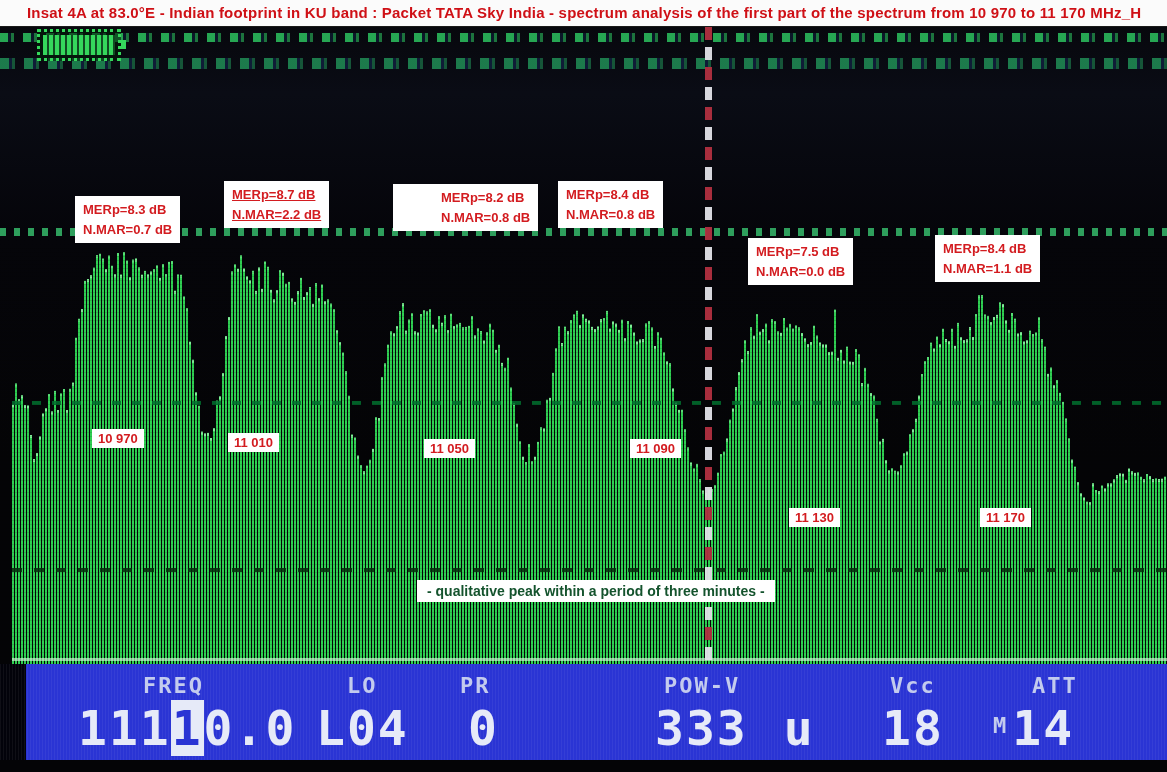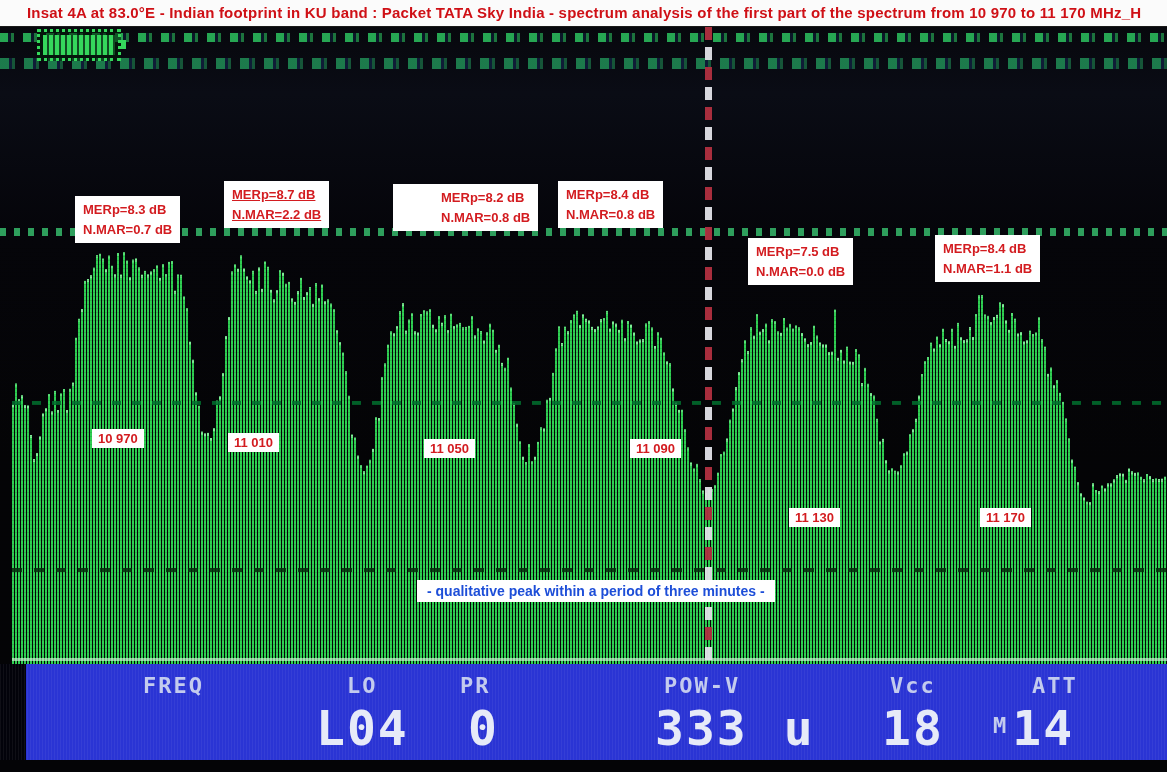--- a/index.html
+++ b/index.html
@@ -44,21 +44,21 @@
     background:repeating-linear-gradient(180deg,rgba(0,0,0,.12) 0 1px,transparent 1px 4px);pointer-events:none;}
   
   #center-marker{position:absolute;left:705px;top:27px;width:7px;height:635px;z-index:8;opacity:.95;
     background:repeating-linear-gradient(180deg,#b13040 0 13px,rgba(0,0,0,0) 13px 20px,#e2e2e8 20px 33px,rgba(0,0,0,0) 33px 40px);}
   
   #annotations-layer{position:absolute;left:0;top:0;width:100%;height:100%;z-index:20;}
   .mer-box{position:absolute;background:#fff;color:#d31c20;
     font:bold 13px "Liberation Sans",sans-serif;line-height:1.5;padding:4px 8px;white-space:nowrap;}
   .freq-label{position:absolute;background:#fff;color:#d31c20;
     font:bold 13px "Liberation Sans",sans-serif;padding:2px 6px;white-space:nowrap;}
-  #caption-box{position:absolute;left:417px;top:580px;background:#fff;color:#1d4ed8;
+  #caption-box{position:absolute;left:417px;top:580px;background:#fff;color:#14532d;
     font:bold 14px "Liberation Sans",sans-serif;padding:3px 10px;white-space:nowrap;z-index:20;}
   
   #status-bar{position:absolute;left:0;top:664px;width:100%;height:96px;z-index:30;
     background:linear-gradient(90deg,#02020a 0 26px,#2a34d4 26px);}
   #status-bar::after{content:"";position:absolute;inset:0;
     background:repeating-linear-gradient(90deg,rgba(255,255,255,.05) 0 1px,transparent 1px 3px);}
   .sb-label{position:absolute;font:bold 22px "DejaVu Sans Mono",monospace;
     color:#c3cbee;letter-spacing:2px;white-space:nowrap;z-index:2;}
   .sb-value{position:absolute;font:bold 48px "DejaVu Sans Mono",monospace;
     color:#e6eaf8;letter-spacing:2px;white-space:nowrap;z-index:2;line-height:1;}
@@ -899,20 +899,21 @@
   <div id="caption-box">- qualitative peak within a period of three minutes -</div>
 
   <div id="status-bar">
     <div class="sb-label" style="left:143px;top:9px">FREQ</div>
     <div class="sb-label" style="left:347px;top:9px">LO</div>
     <div class="sb-label" style="left:460px;top:9px">PR</div>
     <div class="sb-label" style="left:664px;top:9px">POW-V</div>
     <div class="sb-label" style="left:890px;top:9px">Vcc</div>
     <div class="sb-label" style="left:1032px;top:9px">ATT</div>
 
+    <div class="sb-value" style="left:78px;top:40px"><span>111</span><span class="hl">1</span><span>0.0</span></div>
     <div class="sb-value" style="left:316px;top:40px">L04</div>
     <div class="sb-value" style="left:468px;top:40px">0</div>
     <div class="sb-value" style="left:655px;top:40px"><span>333</span><span class="unit">u</span></div>
     <div class="sb-value" style="left:882px;top:40px">18</div>
     <div class="sb-value" style="left:993px;top:40px"><span class="prefix">M</span><span>14</span></div>
   </div>
 
 </div>
 
 </body></html>

